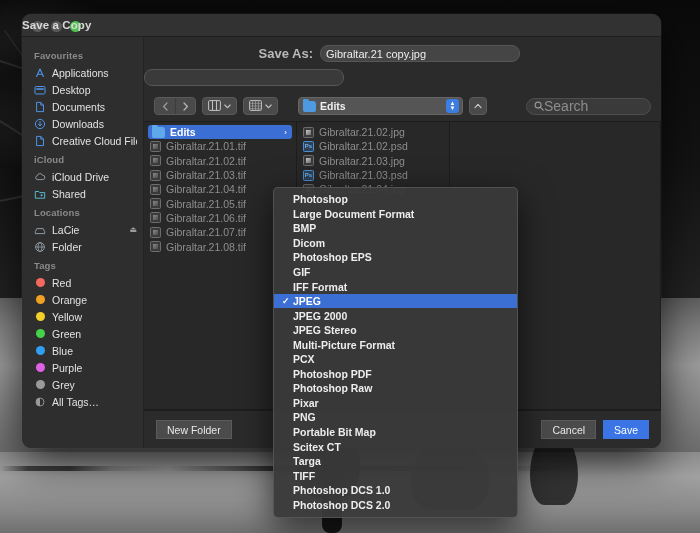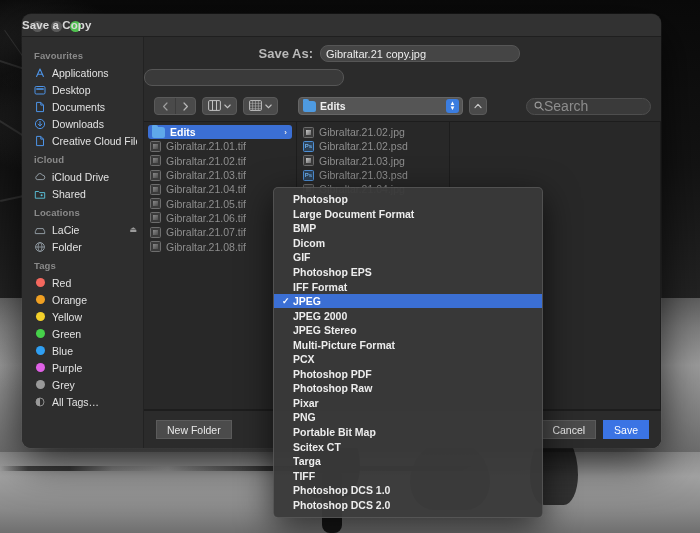--- a/index.html
+++ b/index.html
@@ -331,21 +331,21 @@
     background: #4b4b4b; border: .5px solid #5b5b5b;
     white-space: nowrap;
   }
   .btn.primary { background: #3b74e4; border-color: #3b74e4; color: #fff; }
   .footer-right { margin-left: auto; display: flex; gap: 7px; }
 
   
   #format-menu {
     position: absolute;
     left: 273px; top: 187px;
-    width: 270px;
+    width: 245px;
     background: rgba(58,58,58,.955);
     border: .5px solid rgba(255,255,255,.13);
     border-radius: 5px;
     box-shadow: 0 10px 34px rgba(0,0,0,.66);
     padding: 4px 0 5px 0;
     z-index: 50;
     overflow: hidden;
   }
   .menu-item {
     height: 14.55px;
@@ -707,25 +707,25 @@
     <div class="menu-item">
         <span class="menu-check"></span>
         <span>BMP</span>
       </div>
     <div class="menu-item">
         <span class="menu-check"></span>
         <span>Dicom</span>
       </div>
     <div class="menu-item">
         <span class="menu-check"></span>
+        <span>Photoshop EPS</span>
+      </div>
+    <div class="menu-item">
+        <span class="menu-check"></span>
         <span>GIF</span>
-      </div>
-    <div class="menu-item">
-        <span class="menu-check"></span>
-        <span>Photoshop EPS</span>
       </div>
     <div class="menu-item">
         <span class="menu-check"></span>
         <span>IFF Format</span>
       </div>
     <div class="menu-item selected">
         <span class="menu-check">✓</span>
         <span>JPEG</span>
       </div>
     <div class="menu-item">

